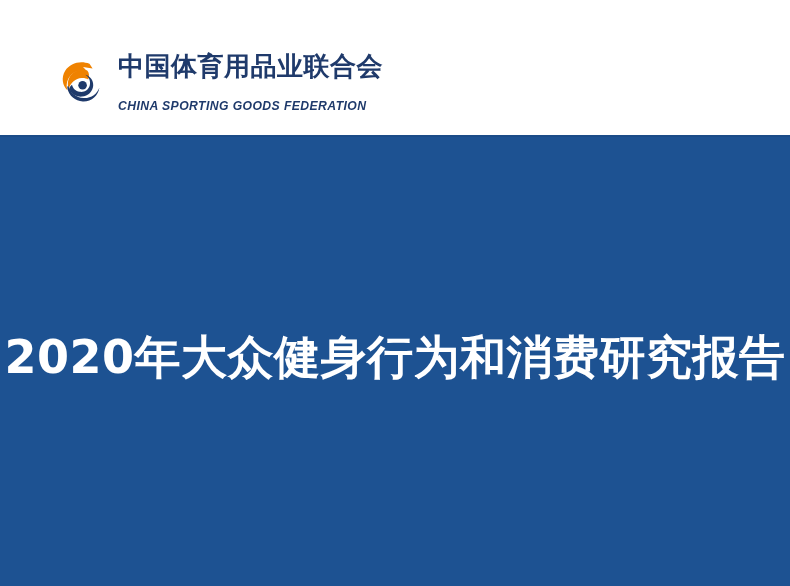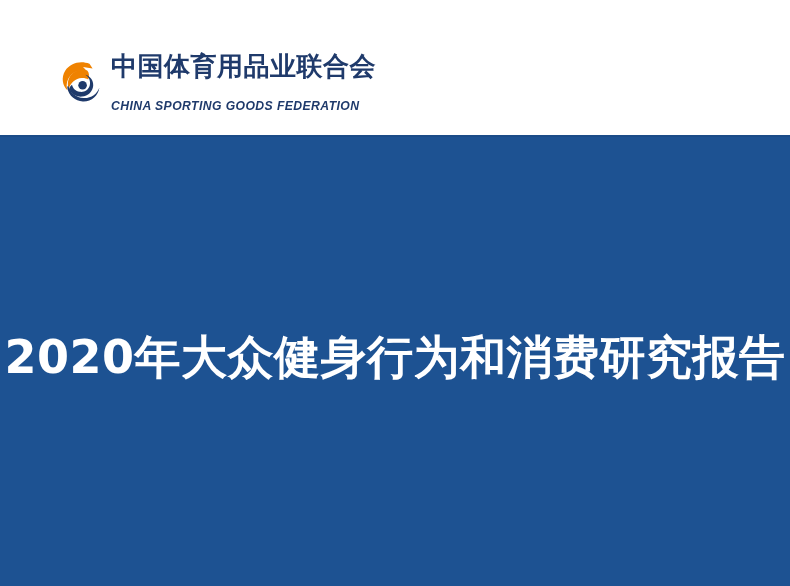--- a/index.html
+++ b/index.html
@@ -31,21 +31,21 @@
     height: 135px;
     background: #ffffff;
   }
 
   .logo-lockup {
     position: absolute;
     left: 58px;
     top: 52px;
     display: flex;
     align-items: center;
-    gap: 9px;
+    gap: 16px;
   }
 
   .logo-mark {
     width: 44px;
     height: 50px;
     flex: 0 0 auto;
     display: block;
   }
 
   .logo-words {

